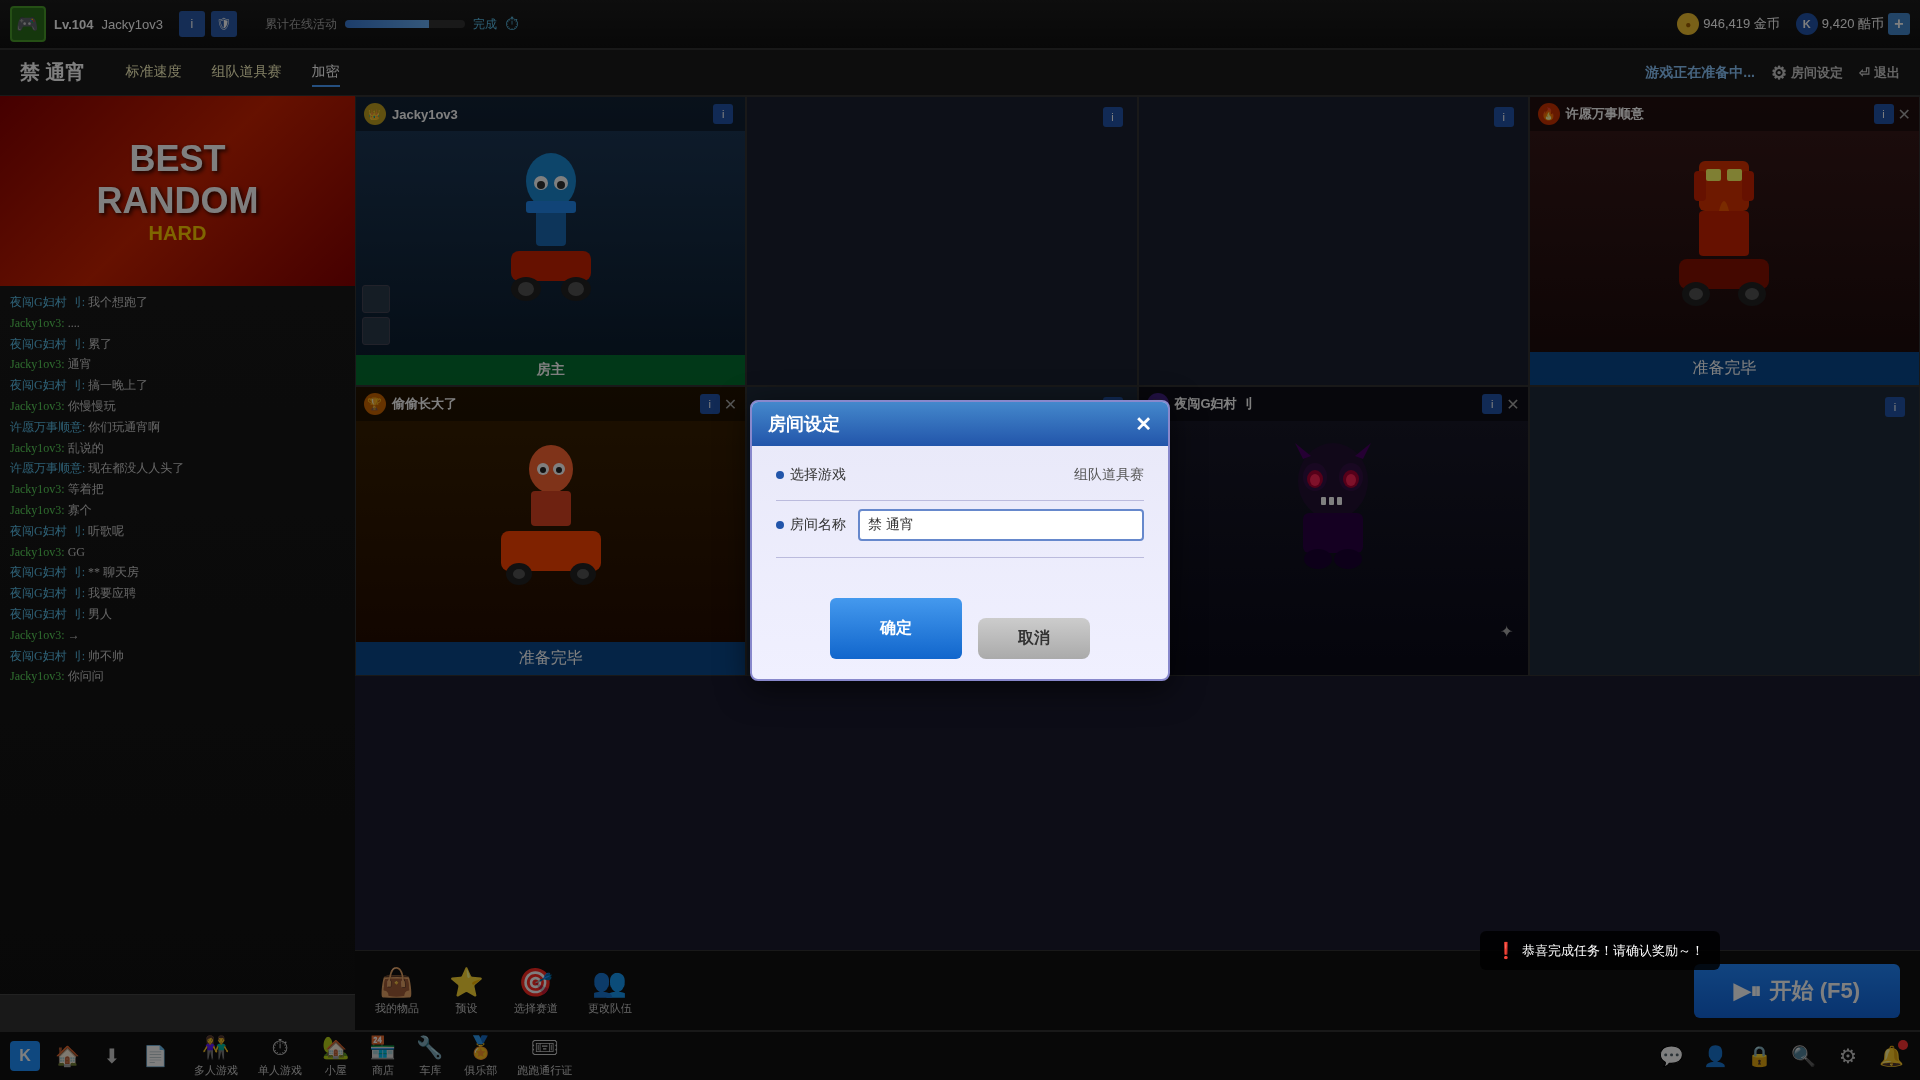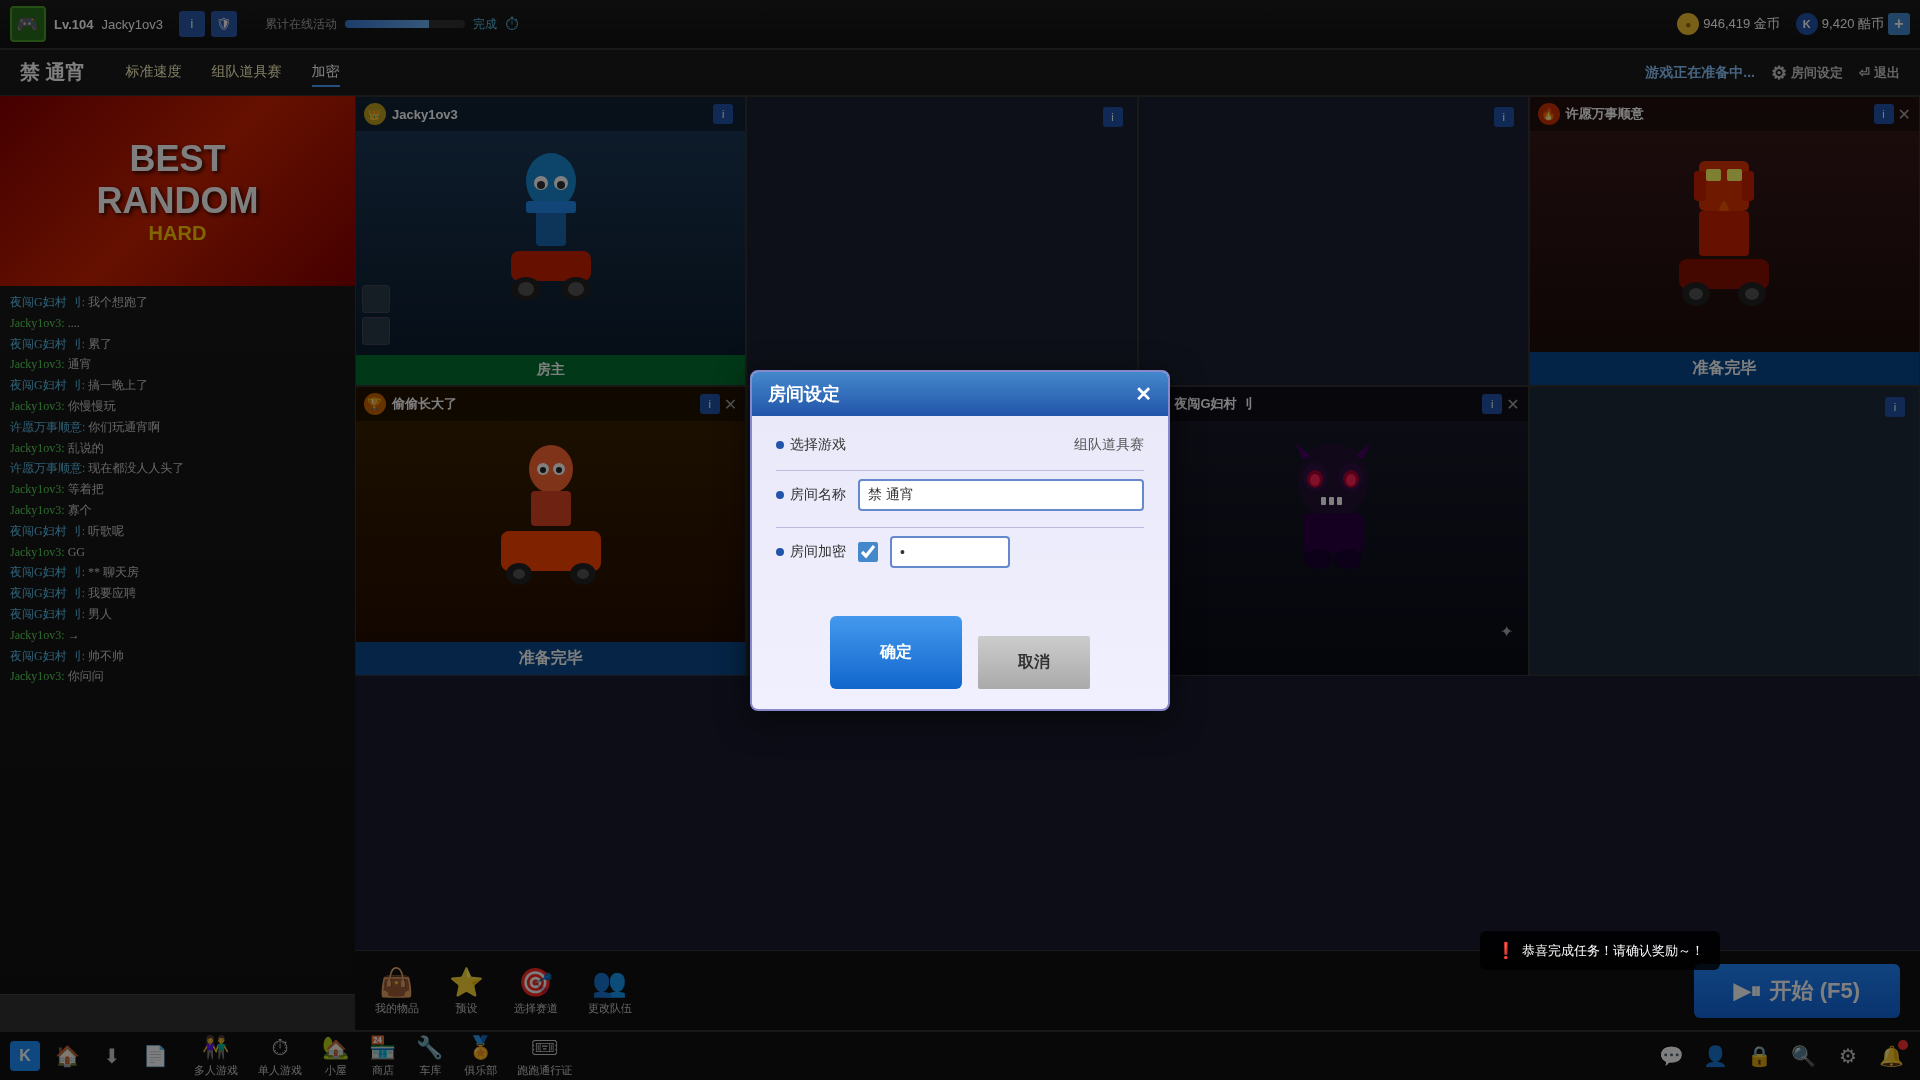--- a/index.html
+++ b/index.html
@@ -272,21 +272,21 @@
     }
     .slot-character {
       display: flex; align-items: center; justify-content: center;
       height: 200px;
     }
     .slot-ready {
       position: absolute;
       bottom: 0; left: 0; right: 0;
       text-align: center;
       padding: 6px;
-      font-size: 16px; font-weight: bold;
+      font-size: 16px; font-weight: normal;
       color: #fff;
     }
     .slot-ready.ready {
       background: rgba(0, 100, 200, 0.7);
     }
     .slot-owner {
       position: absolute;
       bottom: 0; left: 0; right: 0;
       text-align: center;
       padding: 6px;
@@ -475,25 +475,25 @@
     .btn-confirm {
       padding: 10px 50px;
       background: linear-gradient(180deg, #4499ee 0%, #1166cc 100%);
       color: #fff;
       border: none;
       border-radius: 6px;
       font-size: 16px; font-weight: bold;
       cursor: pointer;
     }
     .btn-cancel {
-      padding: 16px 40px;
+      padding: 10px 40px;
       background: linear-gradient(180deg, #cccccc 0%, #aaaaaa 100%);
       color: #333;
       border: none;
-      border-radius: 2px;
+      border-radius: 8px;
       font-size: 16px; font-weight: bold;
       cursor: pointer;
       margin-top: 20px;
     }
 
     
     .dialog-divider {
       height: 1px;
       background: #bbbbdd;
       margin: 8px 0;
@@ -868,28 +868,20 @@
       </div>
       <div class="dialog-divider"></div>
       <div class="dialog-row">
         <div class="dialog-label">
           <span class="bullet"></span>
           <span>房间名称</span>
         </div>
         <input class="dialog-input" type="text" value="禁 通宵" style="">
       </div>
       <div class="dialog-divider"></div>
-      <div class="dialog-row">
-        <div class="dialog-label">
-          <span class="bullet"></span>
-          <span>房间加密</span>
-        </div>
-        <input type="checkbox" class="dialog-checkbox" checked="" style="">
-        <input class="dialog-password" type="password" value="*" style="">
-      </div>
     </div>
     <div class="dialog-footer">
       <button class="btn-confirm">确定</button>
       <button class="btn-cancel">取消</button>
     </div>
   </div>
 </div>
 
 <div class="toast">
   <span class="toast-icon">❗</span>

